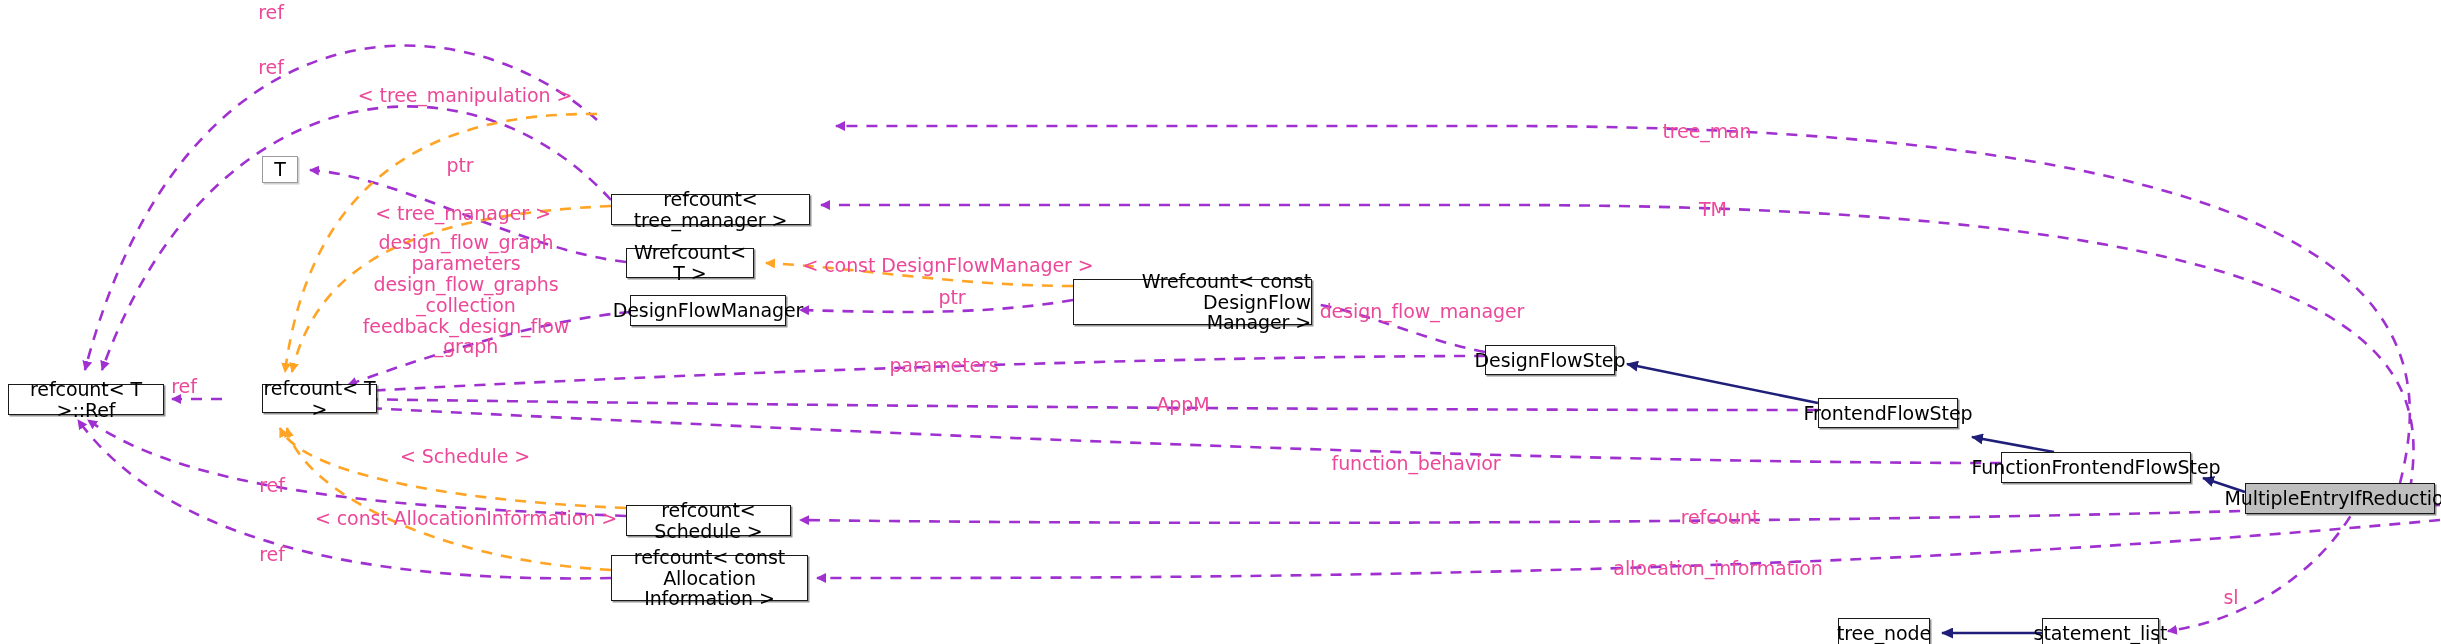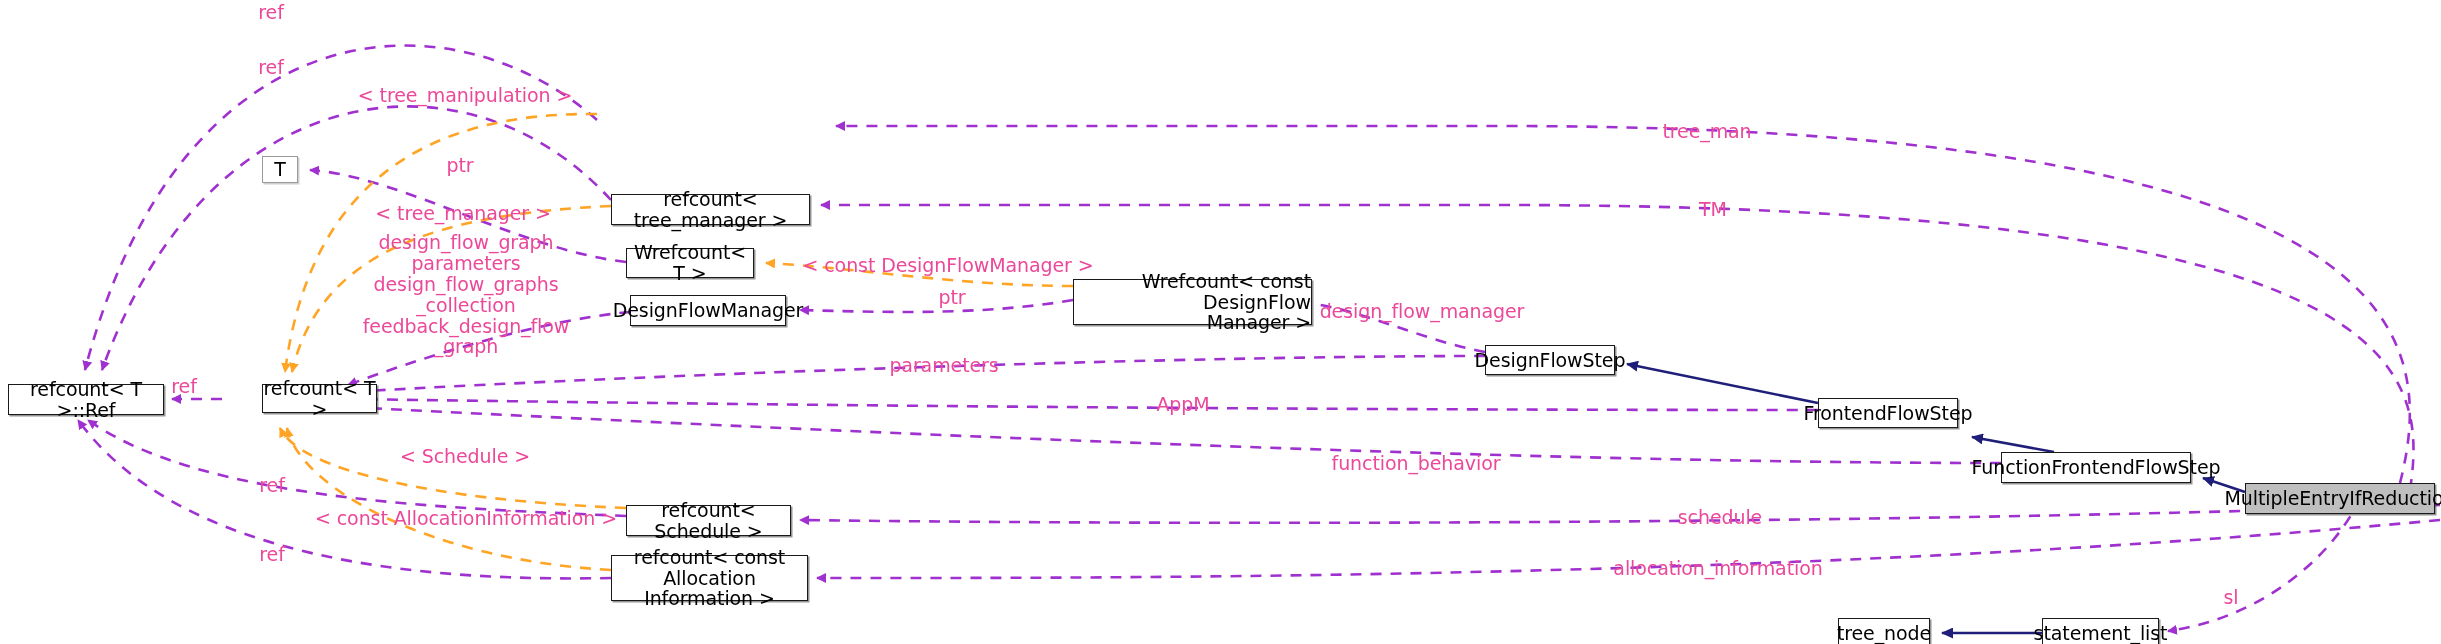--- a/index.html
+++ b/index.html
@@ -189,18 +189,18 @@
   <div class="edge-label" style="left:1388px; top:311px;margin-left:34px;">design_flow_manager</div>
   <div class="edge-label" style="left:1707px; top:131px;">tree_man</div>
   <div class="edge-label" style="left:1713px; top:209px;">TM</div>
   <div class="edge-label" style="left:944px; top:365px;">parameters</div>
   <div class="edge-label" style="left:184px; top:386px;">ref</div>
   <div class="edge-label" style="left:1183px; top:404px;">AppM</div>
   <div class="edge-label" style="left:1416px; top:463px;">function_behavior</div>
   <div class="edge-label" style="left:272px; top:485px;">ref</div>
   <div class="edge-label" style="left:465px; top:456px;">&lt; Schedule &gt;</div>
   <div class="edge-label" style="left:466px; top:518px;">&lt; const AllocationInformation &gt;</div>
-  <div class="edge-label" style="left:1720px; top:517px;">schedule</div>
+  <div class="edge-label" style="left:1720px; top:517px;">refcount</div>
   <div class="edge-label" style="left:272px; top:554px;">ref</div>
   <div class="edge-label" style="left:1718px; top:568px;">allocation_information</div>
   <div class="edge-label" style="left:2231px; top:597px;">sl</div>
 
 </div>
 
 </body></html>

